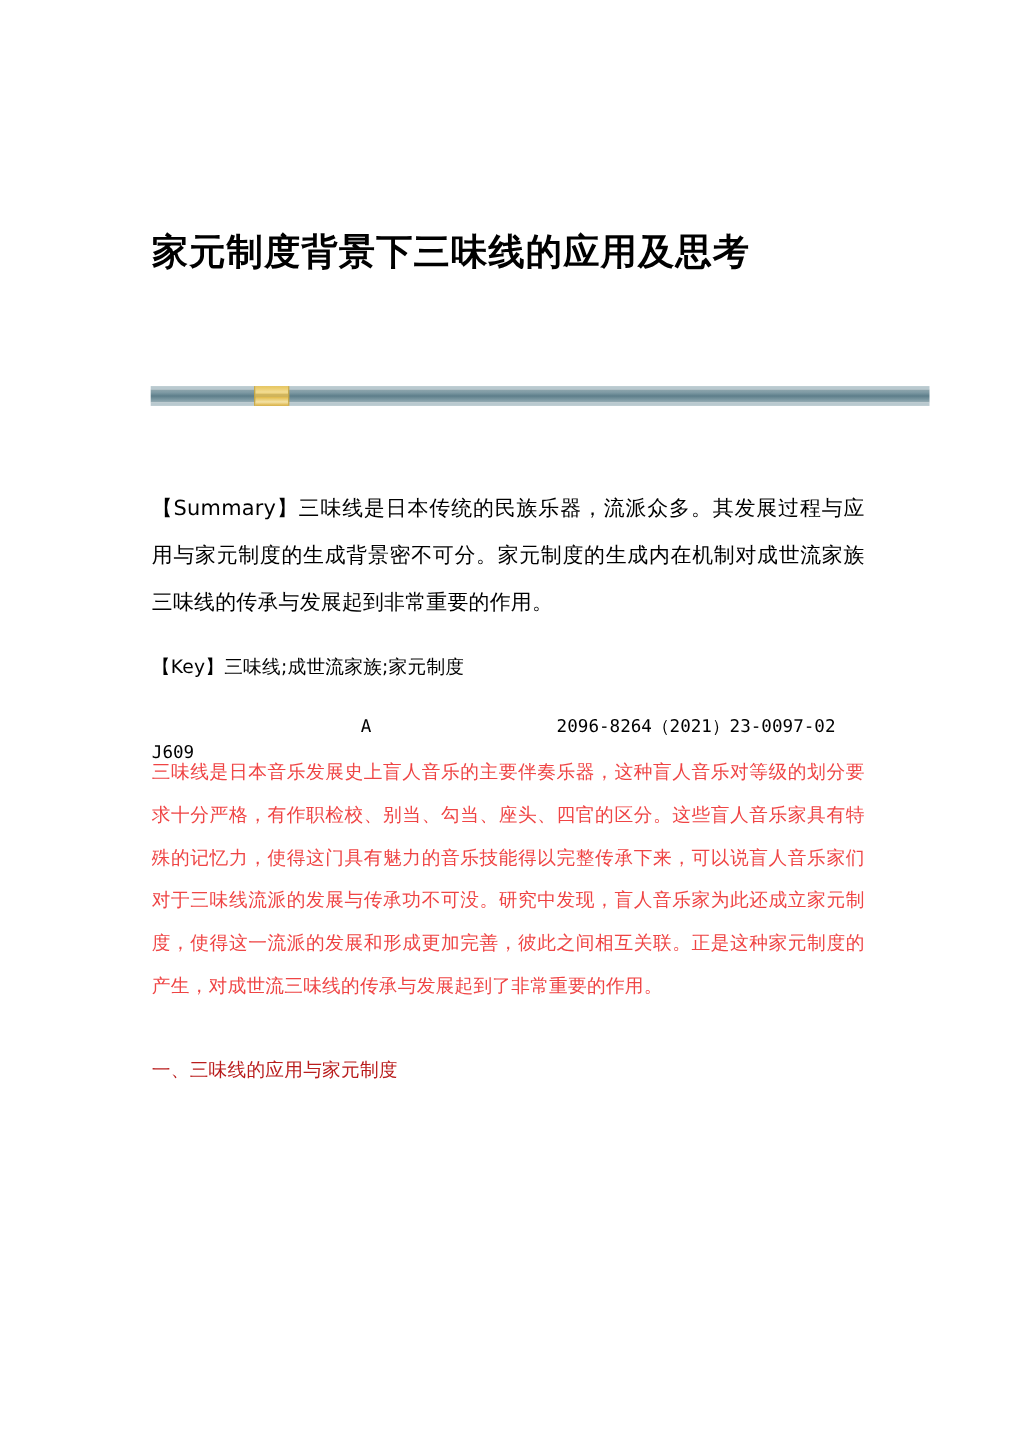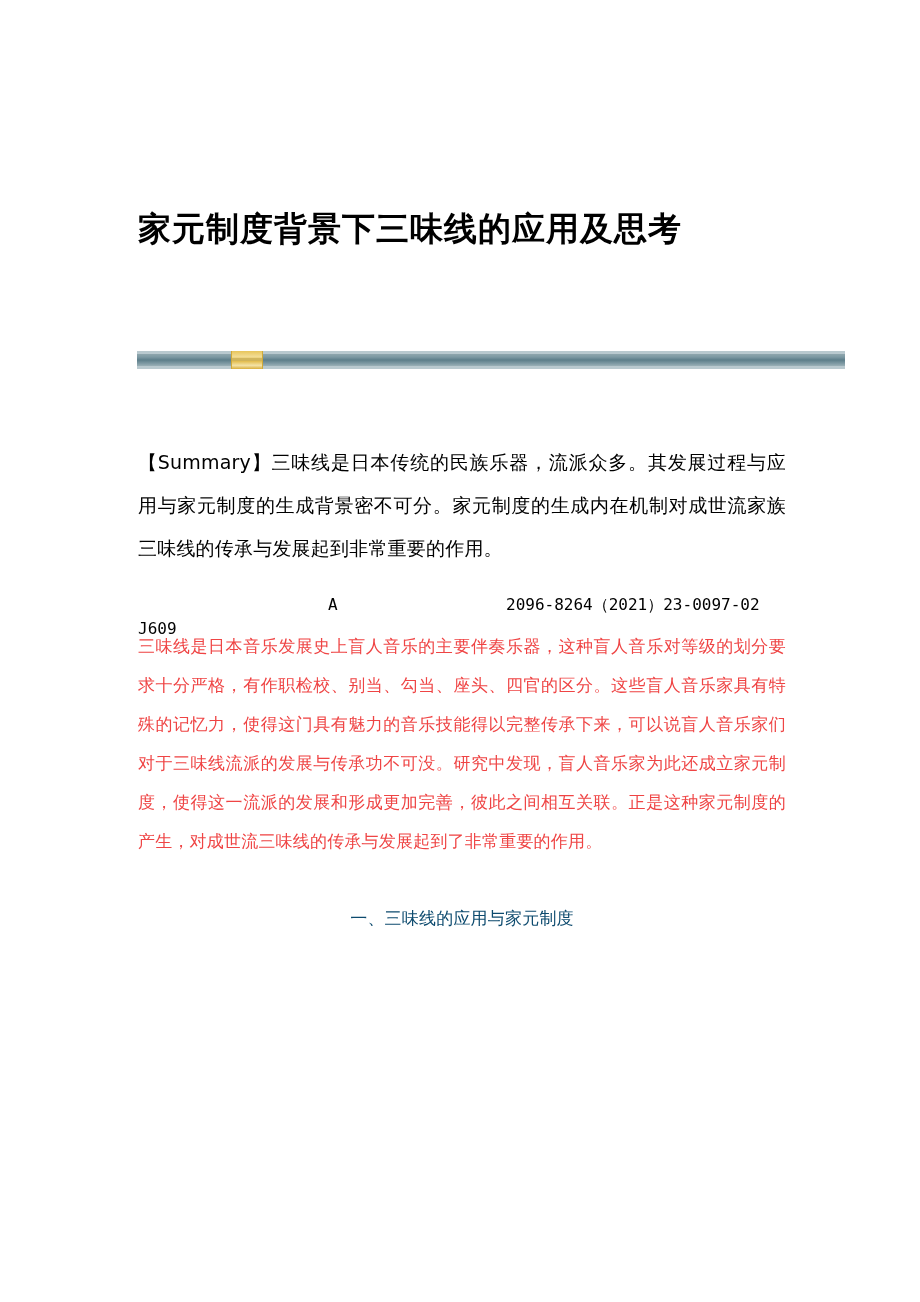--- a/index.html
+++ b/index.html
@@ -148,42 +148,42 @@
     text-align: justify;
     color: #ef4444;
     letter-spacing: 0.2px;
   }
 
   .section-heading {
     margin-top: 40px;
     font-family: "DejaVu Sans", "Liberation Sans", sans-serif;
     font-size: 17px;
     line-height: 2.0;
-    color: #0c4a6e;
+    color: #b91c1c;
     letter-spacing: 0.2px;
-    text-align: center;
   }
 </style>
 </head>
 <body>
 
 <div class="page">
   <div class="content">
 
     <h1 class="doc-title">家元制度背景下三味线的应用及思考</h1>
 
     <div class="ornament">
       <div class="bar-top-line"></div>
       <div class="bar"></div>
       <div class="bar-bottom-line"></div>
       <div class="knot"></div>
     </div>
 
     <p class="abstract">【Summary】三味线是日本传统的民族乐器，流派众多。其发展过程与应用与家元制度的生成背景密不可分。家元制度的生成内在机制对成世流家族三味线的传承与发展起到非常重要的作用。</p>
 
+    <p class="keywords">【Key】三味线;成世流家族;家元制度</p>
 
     <div class="codes">
       <span class="c1">J609</span>
       <span class="c2">A</span>
       <span class="c3">2096-8264（2021）23-0097-02</span>
     </div>
 
     <p class="body-para">三味线是日本音乐发展史上盲人音乐的主要伴奏乐器，这种盲人音乐对等级的划分要求十分严格，有作职检校、别当、勾当、座头、四官的区分。这些盲人音乐家具有特殊的记忆力，使得这门具有魅力的音乐技能得以完整传承下来，可以说盲人音乐家们对于三味线流派的发展与传承功不可没。研究中发现，盲人音乐家为此还成立家元制度，使得这一流派的发展和形成更加完善，彼此之间相互关联。正是这种家元制度的产生，对成世流三味线的传承与发展起到了非常重要的作用。</p>
 
     <p class="section-heading">一、三味线的应用与家元制度</p>

